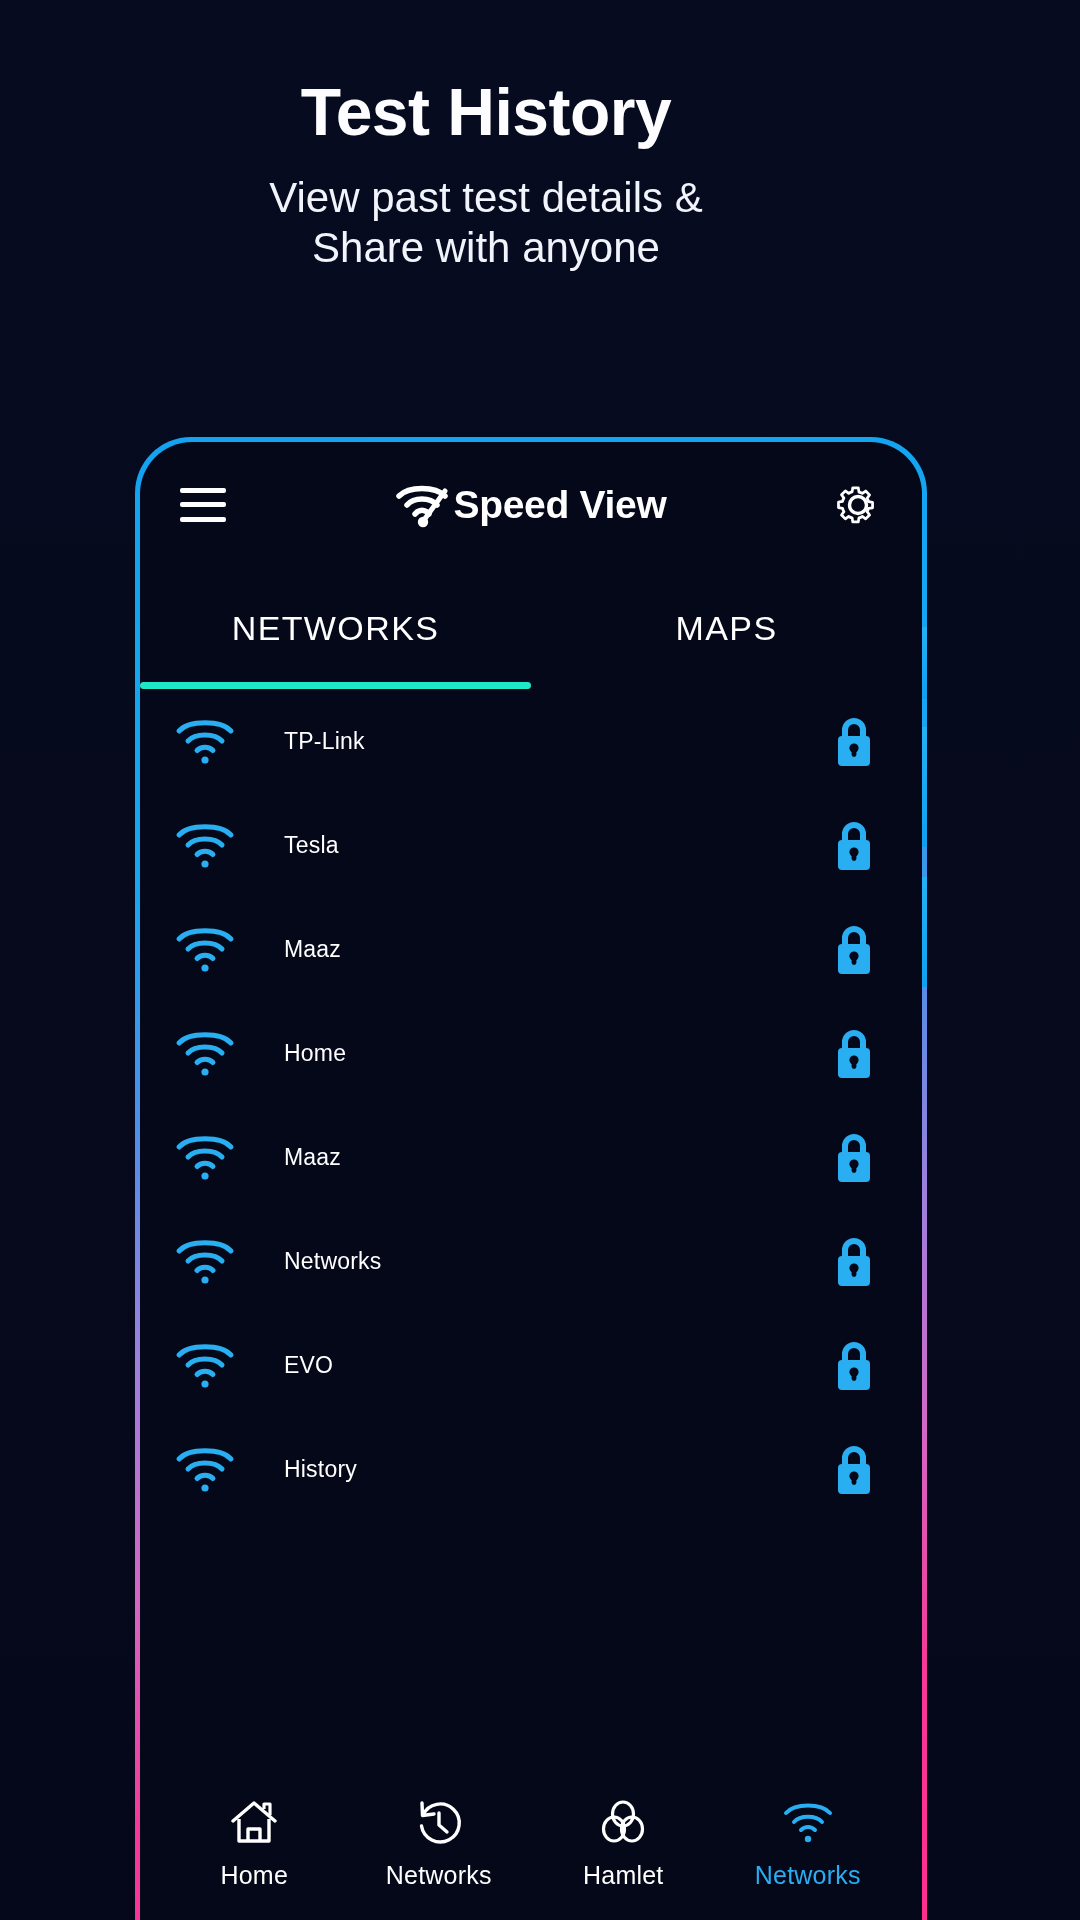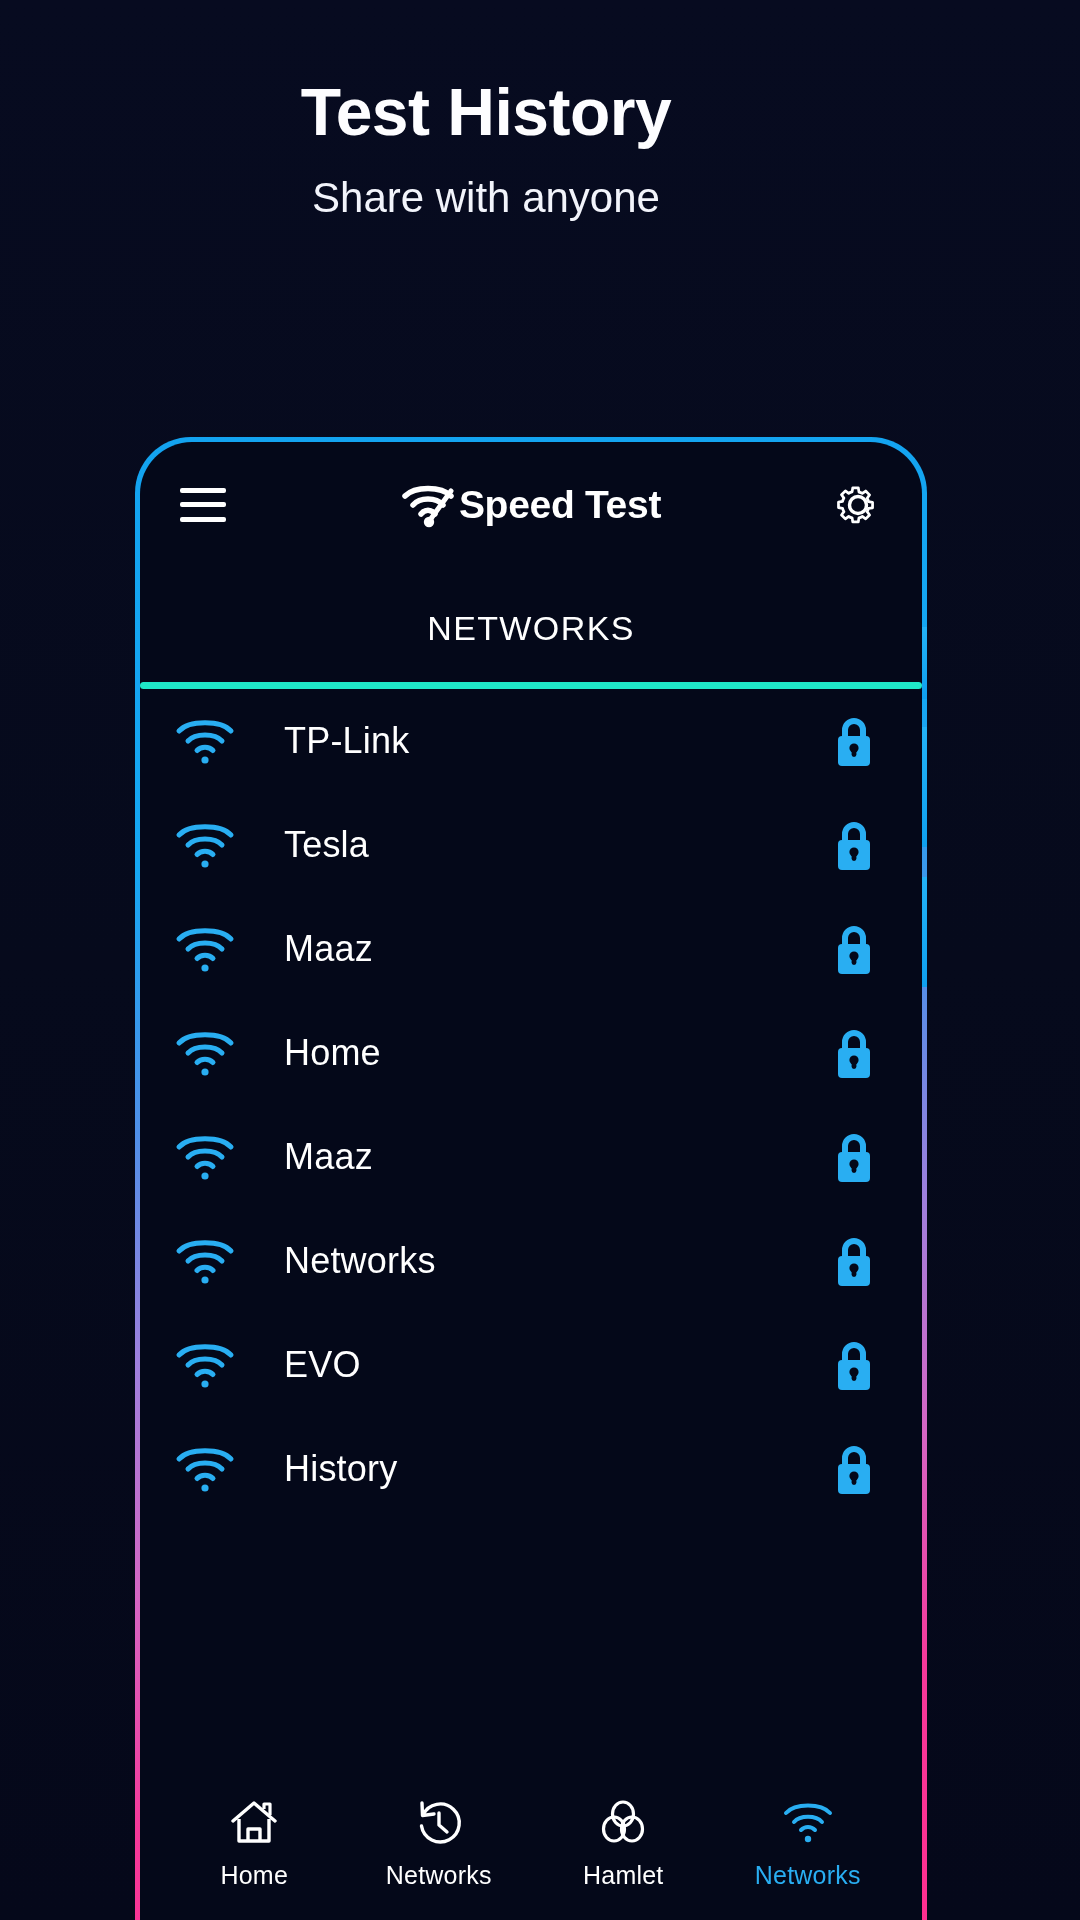--- a/index.html
+++ b/index.html
@@ -115,21 +115,21 @@
   .net-list { padding:0; }
   .net-row {
     display:flex; align-items:center;
     height:104px;
     padding:0 46px 0 34px;
     cursor:pointer;
   }
   .wifi-ic { width:62px; height:52px; flex:0 0 auto; }
   .net-name {
     margin-left:48px;
-    font-size:36px; color:#ffffff; font-weight:500;
+    font-size:23px; color:#ffffff; font-weight:500;
     letter-spacing:0.2px;
   }
   .lock-ic { margin-left:auto; width:44px; height:56px; }
 
   
   .bottom-nav {
     position:absolute; left:0; bottom:0;
     width:100%; height:146px;
     display:flex; align-items:center;
     padding:0 22px 12px 22px;
@@ -145,20 +145,21 @@
   .nav-item.active .nav-label { color:#29aef2; }
 </style>
 </head>
 <body>
 
 <div class="page">
 
   <div class="promo">
     <div class="promo-title">Test History</div>
     <div class="promo-sub">
+      <div>View past test details &amp;</div>
       <div>Share with anyone</div>
     </div>
   </div>
 
   <div class="phone-wrap">
     <div class="phone-frame">
 
       <div class="side-btn b1"></div>
       <div class="side-btn b2"></div>
       <div class="side-btn b3"></div>
@@ -174,33 +175,37 @@
           </div>
 
           <div class="brand">
             <svg class="brand-mark" viewBox="0 0 54 46">
               <path d="M4 14 C14 4, 40 4, 50 14" stroke="#ffffff" stroke-width="5.5" fill="none" stroke-linecap="round"></path>
               <path d="M12 23 C19 15, 35 15, 42 23" stroke="#ffffff" stroke-width="5.5" fill="none" stroke-linecap="round"></path>
               <path d="M20 32 C24 27, 30 27, 34 32" stroke="#ffffff" stroke-width="5.5" fill="none" stroke-linecap="round"></path>
               <line x1="50" y1="9" x2="29" y2="38" stroke="#ffffff" stroke-width="5" stroke-linecap="round"></line>
               <circle cx="28" cy="40" r="5.2" fill="#ffffff"></circle>
             </svg>
-            <span class="brand-text">Speed Test</span>
+            <span class="brand-text">Speed View</span>
           </div>
 
           <svg class="gear" viewBox="0 0 48 48">
             <path d="M24 15.5a8.5 8.5 0 1 0 0 17 8.5 8.5 0 0 0 0-17z" fill="none" stroke="#ffffff" stroke-width="3.4"></path>
             <path d="M41 27.2v-6.4l-4.7-.8a13 13 0 0 0-1.6-3.9l2.8-3.9-4.5-4.5-3.9 2.8a13 13 0 0 0-3.9-1.6L24.4 4h-6.4l-.8 4.7a13 13 0 0 0-3.9 1.6L9.4 7.5 4.9 12l2.8 3.9a13 13 0 0 0-1.6 3.9L1.4 20.6v6.4l4.7.8a13 13 0 0 0 1.6 3.9l-2.8 3.9 4.5 4.5 3.9-2.8a13 13 0 0 0 3.9 1.6l.8 4.7h6.4l.8-4.7a13 13 0 0 0 3.9-1.6l3.9 2.8 4.5-4.5-2.8-3.9a13 13 0 0 0 1.6-3.9z" fill="none" stroke="#ffffff" stroke-width="3.2" stroke-linejoin="round" transform="translate(3.3,3.4) scale(0.86)"></path>
           </svg>
         </div>
 
         <div class="tabs">
           <div class="tab">
             <span>NETWORKS</span>
             <span class="underline"></span>
+          </div>
+          <div class="tab inactive">
+            <span>MAPS</span>
+
           </div>
         </div>
 
         <div class="net-list" id="net-list">
             <div class="net-row">
               <svg class="wifi-ic" viewBox="0 0 62 52">
                 <path d="M5 16 C15 5, 47 5, 57 16" stroke="#29aef2" stroke-width="5" fill="none" stroke-linecap="round"></path>
                 <path d="M14 26 C21 18, 41 18, 48 26" stroke="#29aef2" stroke-width="5" fill="none" stroke-linecap="round"></path>
                 <path d="M23 35.5 C27 31, 35 31, 39 35.5" stroke="#29aef2" stroke-width="5" fill="none" stroke-linecap="round"></path>
                 <circle cx="31" cy="45" r="3.6" fill="#29aef2"></circle>

